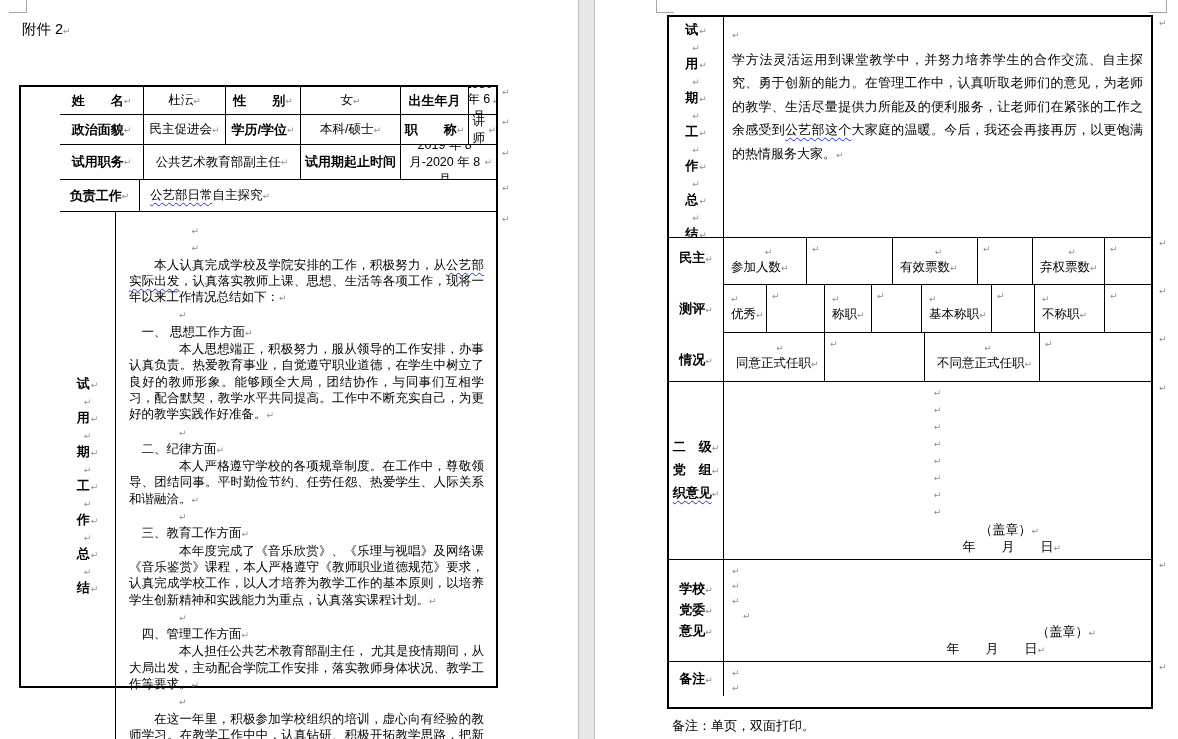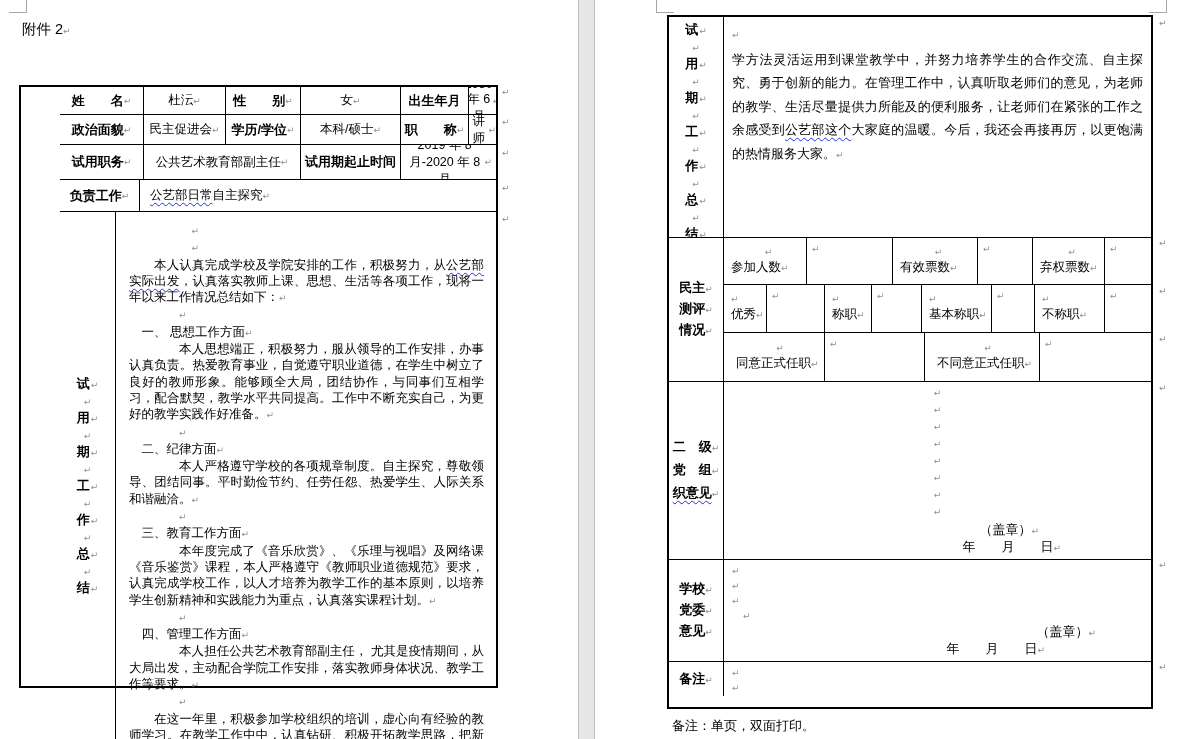--- a/index.html
+++ b/index.html
@@ -67,21 +67,21 @@
             height: 694px; border: 2px solid #000; }
   .rrow { display: flex; border-bottom: 1px solid #000; }
   .rrow:last-child { border-bottom: none; }
   .rlabel { width: 55px; border-right: 1px solid #000; overflow: hidden; }
   .rcontent { flex: 1; overflow: hidden; }
   .right-paras { padding: 5px 8px 0 8px; font-size: 13px; line-height: 23.5px;
                  text-align: justify; }
 
   .eval-label { display: flex; flex-direction: column; align-items: center;
                 justify-content: center; font-weight: bold; font-size: 13px;
-                line-height: 19px; }
+                line-height: 19px; gap: 30px; }
   .eval-grid { display: flex; flex-direction: column; height: 100%; }
   .erow { display: flex; border-bottom: 1px solid #000; }
   .erow:last-child { border-bottom: none; flex: 1; }
   .ecell { border-right: 1px solid #000; overflow: hidden; font-size: 12.5px; }
   .ecell:last-child { border-right: none; }
   .ecell-label { display: flex; flex-direction: column; justify-content: center;
                  padding-left: 7px; gap: 2px; }
   .ecell-label .t-line { white-space: nowrap; }
   .ecell-empty { padding: 3px 0 0 5px; }
   .eflex { flex: 1; }
@@ -214,21 +214,21 @@
         </div>
       <div class="cell body-cell para-area" style="flex:1">
           <p style="text-indent: 5em;"><span class="pil">↵</span></p>
           <p style="text-indent: 5em;"><span class="pil">↵</span></p>
           <p style="text-indent: 2em;"><span>本人认真完成学校及学院安排的工作，积极努力，从</span><span class="wb">公艺部实际出发</span><span>，认真落实教师上课、思想、生活等各项工作，现将一年以来工作情况总结如下：</span><span class="pil">↵</span></p>
           <p style="text-indent: 4em;"><span class="pil">↵</span></p>
           <p style="text-indent: 1em;"><span>一、 思想工作方面</span><span class="pil">↵</span></p>
           <p style="text-indent: 4em;"><span>本人思想端正，积极努力，服从领导的工作安排，办事认真负责。热爱教育事业，自觉遵守职业道德，在学生中树立了良好的教师形象。能够顾全大局，团结协作，与同事们互相学习，配合默契，教学水平共同提高。工作中不断充实自己，为更好的教学实践作好准备。</span><span class="pil">↵</span></p>
           <p style="text-indent: 4em;"><span class="pil">↵</span></p>
           <p style="text-indent: 1em;"><span>二、纪律方面</span><span class="pil">↵</span></p>
-          <p style="text-indent: 4em;"><span>本人严格遵守学校的各项规章制度。自主探究，尊敬领导、团结同事。平时勤俭节约、任劳任怨、热爱学生、人际关系和谐融洽。</span><span class="pil">↵</span></p>
+          <p style="text-indent: 4em;"><span>本人严格遵守学校的各项规章制度。在工作中，尊敬领导、团结同事。平时勤俭节约、任劳任怨、热爱学生、人际关系和谐融洽。</span><span class="pil">↵</span></p>
           <p style="text-indent: 4em;"><span class="pil">↵</span></p>
           <p style="text-indent: 1em;"><span>三、教育工作方面</span><span class="pil">↵</span></p>
           <p style="text-indent: 4em;"><span>本年度完成了《音乐欣赏》、《乐理与视唱》及网络课《音乐鉴赏》课程，本人严格遵守《教师职业道德规范》要求，认真完成学校工作，以人才培养为教学工作的基本原则，以培养学生创新精神和实践能力为重点，认真落实课程计划。</span><span class="pil">↵</span></p>
           <p style="text-indent: 4em;"><span class="pil">↵</span></p>
           <p style="text-indent: 1em;"><span>四、管理工作方面</span><span class="pil">↵</span></p>
           <p style="text-indent: 4em;"><span>本人担任公共艺术教育部副主任， 尤其是疫情期间，从大局出发，主动配合学院工作安排，落实教师身体状况、教学工作等要求。</span><span class="pil">↵</span></p>
           <p style="text-indent: 4em;"><span class="pil">↵</span></p>
           <p style="text-indent: 2em;"><span>在这一年里，积极参加学校组织的培训，虚心向有经验的教师学习。在教学工作中</span><span class="wr">中</span><span>，认真钻研、积极开拓教学思路，把新的教学理论、教</span><span class="pil">↵</span></p>
         </div>
     </div>

